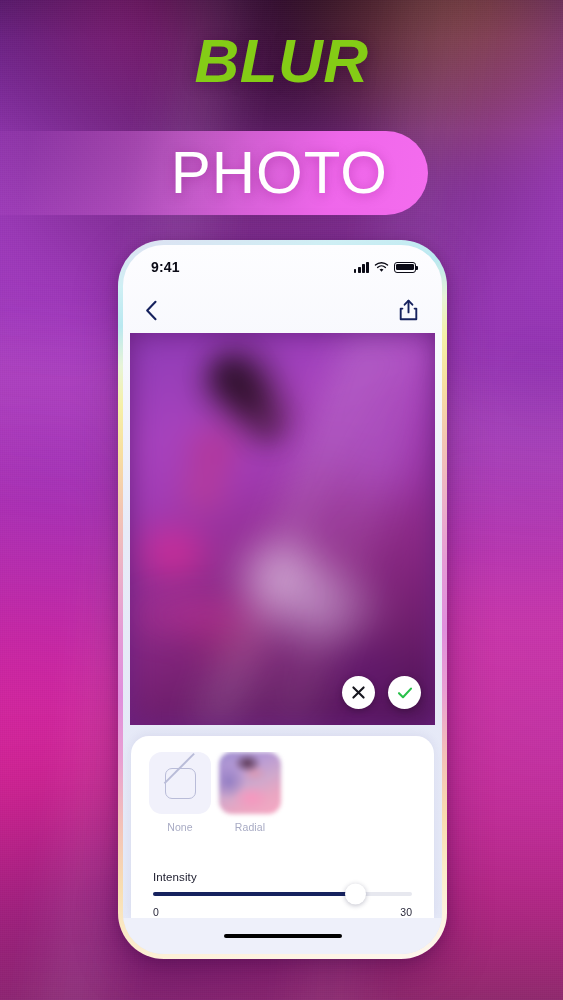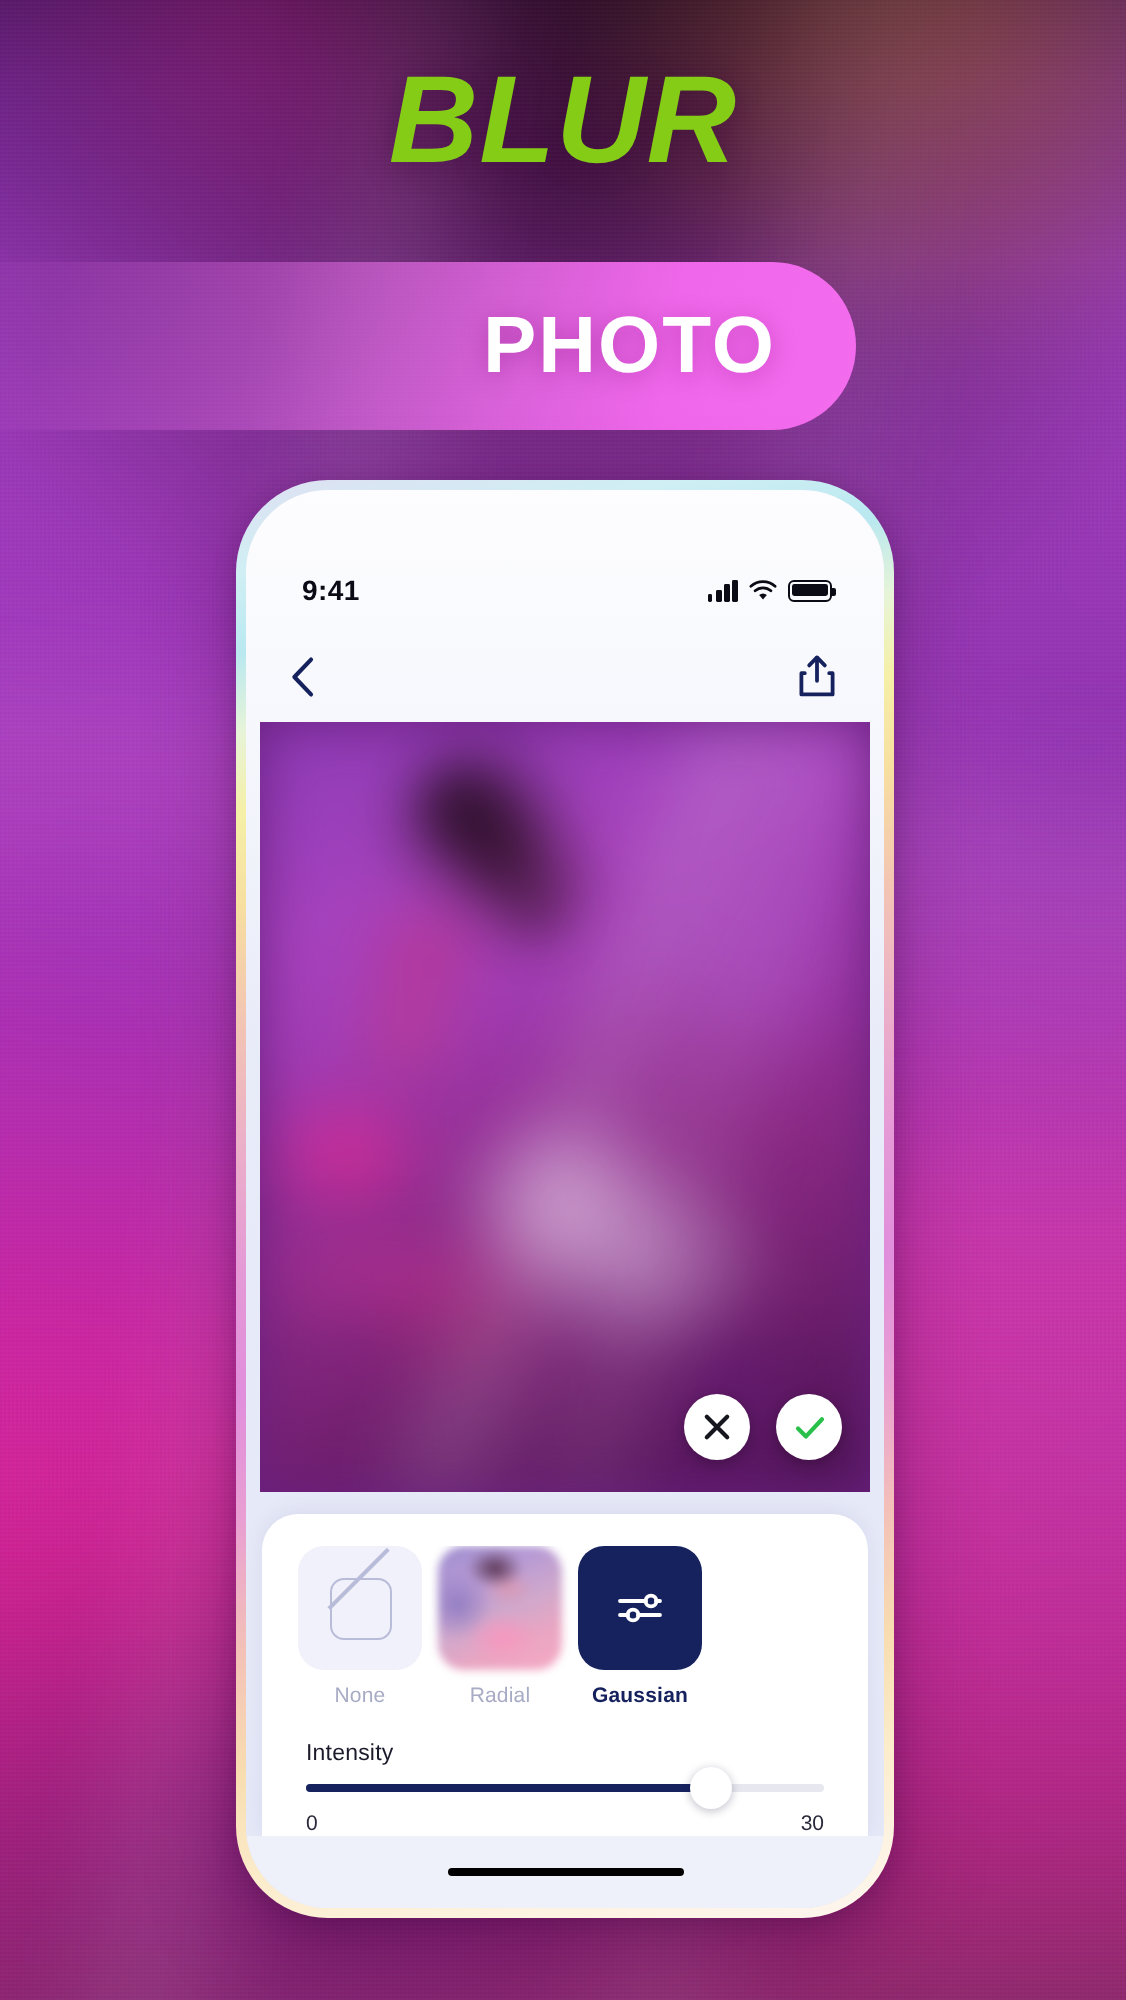--- a/index.html
+++ b/index.html
@@ -63,21 +63,21 @@
         rgba(216,100,226,0) 0%,
         rgba(220,104,228,.10) 18%,
         rgba(228,112,232,.42) 40%,
         rgba(238,110,236,.80) 62%,
         rgba(243,105,238,.97) 80%,
         rgba(244,108,238,1) 100%);
     display:flex; align-items:center; justify-content:flex-end;
     padding-right:40px;
   }
   #subtitle {
-    font-size:40px; font-weight:bold; color:#fff; letter-spacing:1px;
+    font-size:60px; font-weight:normal; color:#fff; letter-spacing:1px;
     line-height:1; text-shadow:0 2px 12px rgba(120,0,110,.35);
   }
 
   
   #phone {
     position:absolute; left:118px; top:240px;
     width:329px; height:719px;
     border-radius:46px;
     padding:5px;
     background:linear-gradient(168deg,
@@ -101,21 +101,20 @@
     background:linear-gradient(180deg,#fdfdff 0%,#f7f8fd 16%,#e8ebf8 40%,#e4e8f7 100%);
     display:flex; flex-direction:column;
   }
 
   
   #status-bar {
     height:44px; flex:0 0 44px;
     display:flex; align-items:center; justify-content:space-between;
     padding:0 26px 0 28px;
     color:#0b0b16;
-    margin-top:28px;
   }
   #status-time { font-size:14px; font-weight:bold; letter-spacing:.2px; }
   #status-icons { display:flex; align-items:center; gap:5px; }
   .sig { display:flex; align-items:flex-end; gap:1.6px; height:11px; }
   .sig i { width:2.6px; background:#0b0b16; border-radius:.7px; display:block; }
   .sig i:nth-child(1){height:4px}.sig i:nth-child(2){height:6px}
   .sig i:nth-child(3){height:8.5px}.sig i:nth-child(4){height:11px}
   .batt {
     width:22px; height:11px; border:1.3px solid #0b0b16; border-radius:3px;
     position:relative; padding:1.3px;
@@ -226,21 +225,21 @@
   }
   .filter-thumb.selected-thumb { background:#16225e; }
   .filter-label {
     margin-top:7px; text-align:center;
     font-size:10.5px; color:#a8abc4; letter-spacing:.1px;
   }
   .filter-label.active { color:#16225e; font-weight:bold; }
 
   
   #intensity-block { padding:17px 22px 0 22px; }
-  #intensity-label { font-size:11.5px; color:#1b1b2c; letter-spacing:.1px; }
+  #intensity-label { font-size:11.5px; color:#1b1b2c; letter-spacing:.1px;margin-top:21px; }
   #slider-track {
     position:relative; height:4px; margin-top:9px;
     background:#e7e8ef; border-radius:2px;
   }
   #slider-fill {
     position:absolute; left:0; top:0; height:100%;
     background:#16225e; border-radius:2px;
   }
   #slider-thumb {
     position:absolute; top:50%; width:21px; height:21px;
@@ -344,33 +343,20 @@
           </div>
           <div class="filter-label">None</div>
         </div>
 
 
         <div class="filter">
           <div class="filter-thumb photo-thumb"></div>
           <div class="filter-label">Radial</div>
         </div>
 
-        <div class="filter">
-          <div class="filter-thumb selected-thumb">
-            <svg width="28" height="22" viewBox="0 0 28 22">
-              <path d="M4 7.5 H17" stroke="#fff" stroke-width="1.9" stroke-linecap="round"></path>
-              <path d="M22 7.5 H24" stroke="#fff" stroke-width="1.9" stroke-linecap="round"></path>
-              <circle cx="19.5" cy="7.5" r="2.7" fill="none" stroke="#fff" stroke-width="1.9"></circle>
-              <path d="M4 14.5 H8" stroke="#fff" stroke-width="1.9" stroke-linecap="round"></path>
-              <path d="M13 14.5 H24" stroke="#fff" stroke-width="1.9" stroke-linecap="round"></path>
-              <circle cx="10.5" cy="14.5" r="2.7" fill="none" stroke="#fff" stroke-width="1.9"></circle>
-            </svg>
-          </div>
-          <div class="filter-label active">Gaussian</div>
-        </div>
 
       </div>
 
       <div id="intensity-block">
         <div id="intensity-label">Intensity</div>
         <div id="slider-track">
           <div id="slider-fill" style="width: 78%;"></div>
           <div id="slider-thumb" style="left: 78%;"></div>
         </div>
         <div id="slider-scale">

